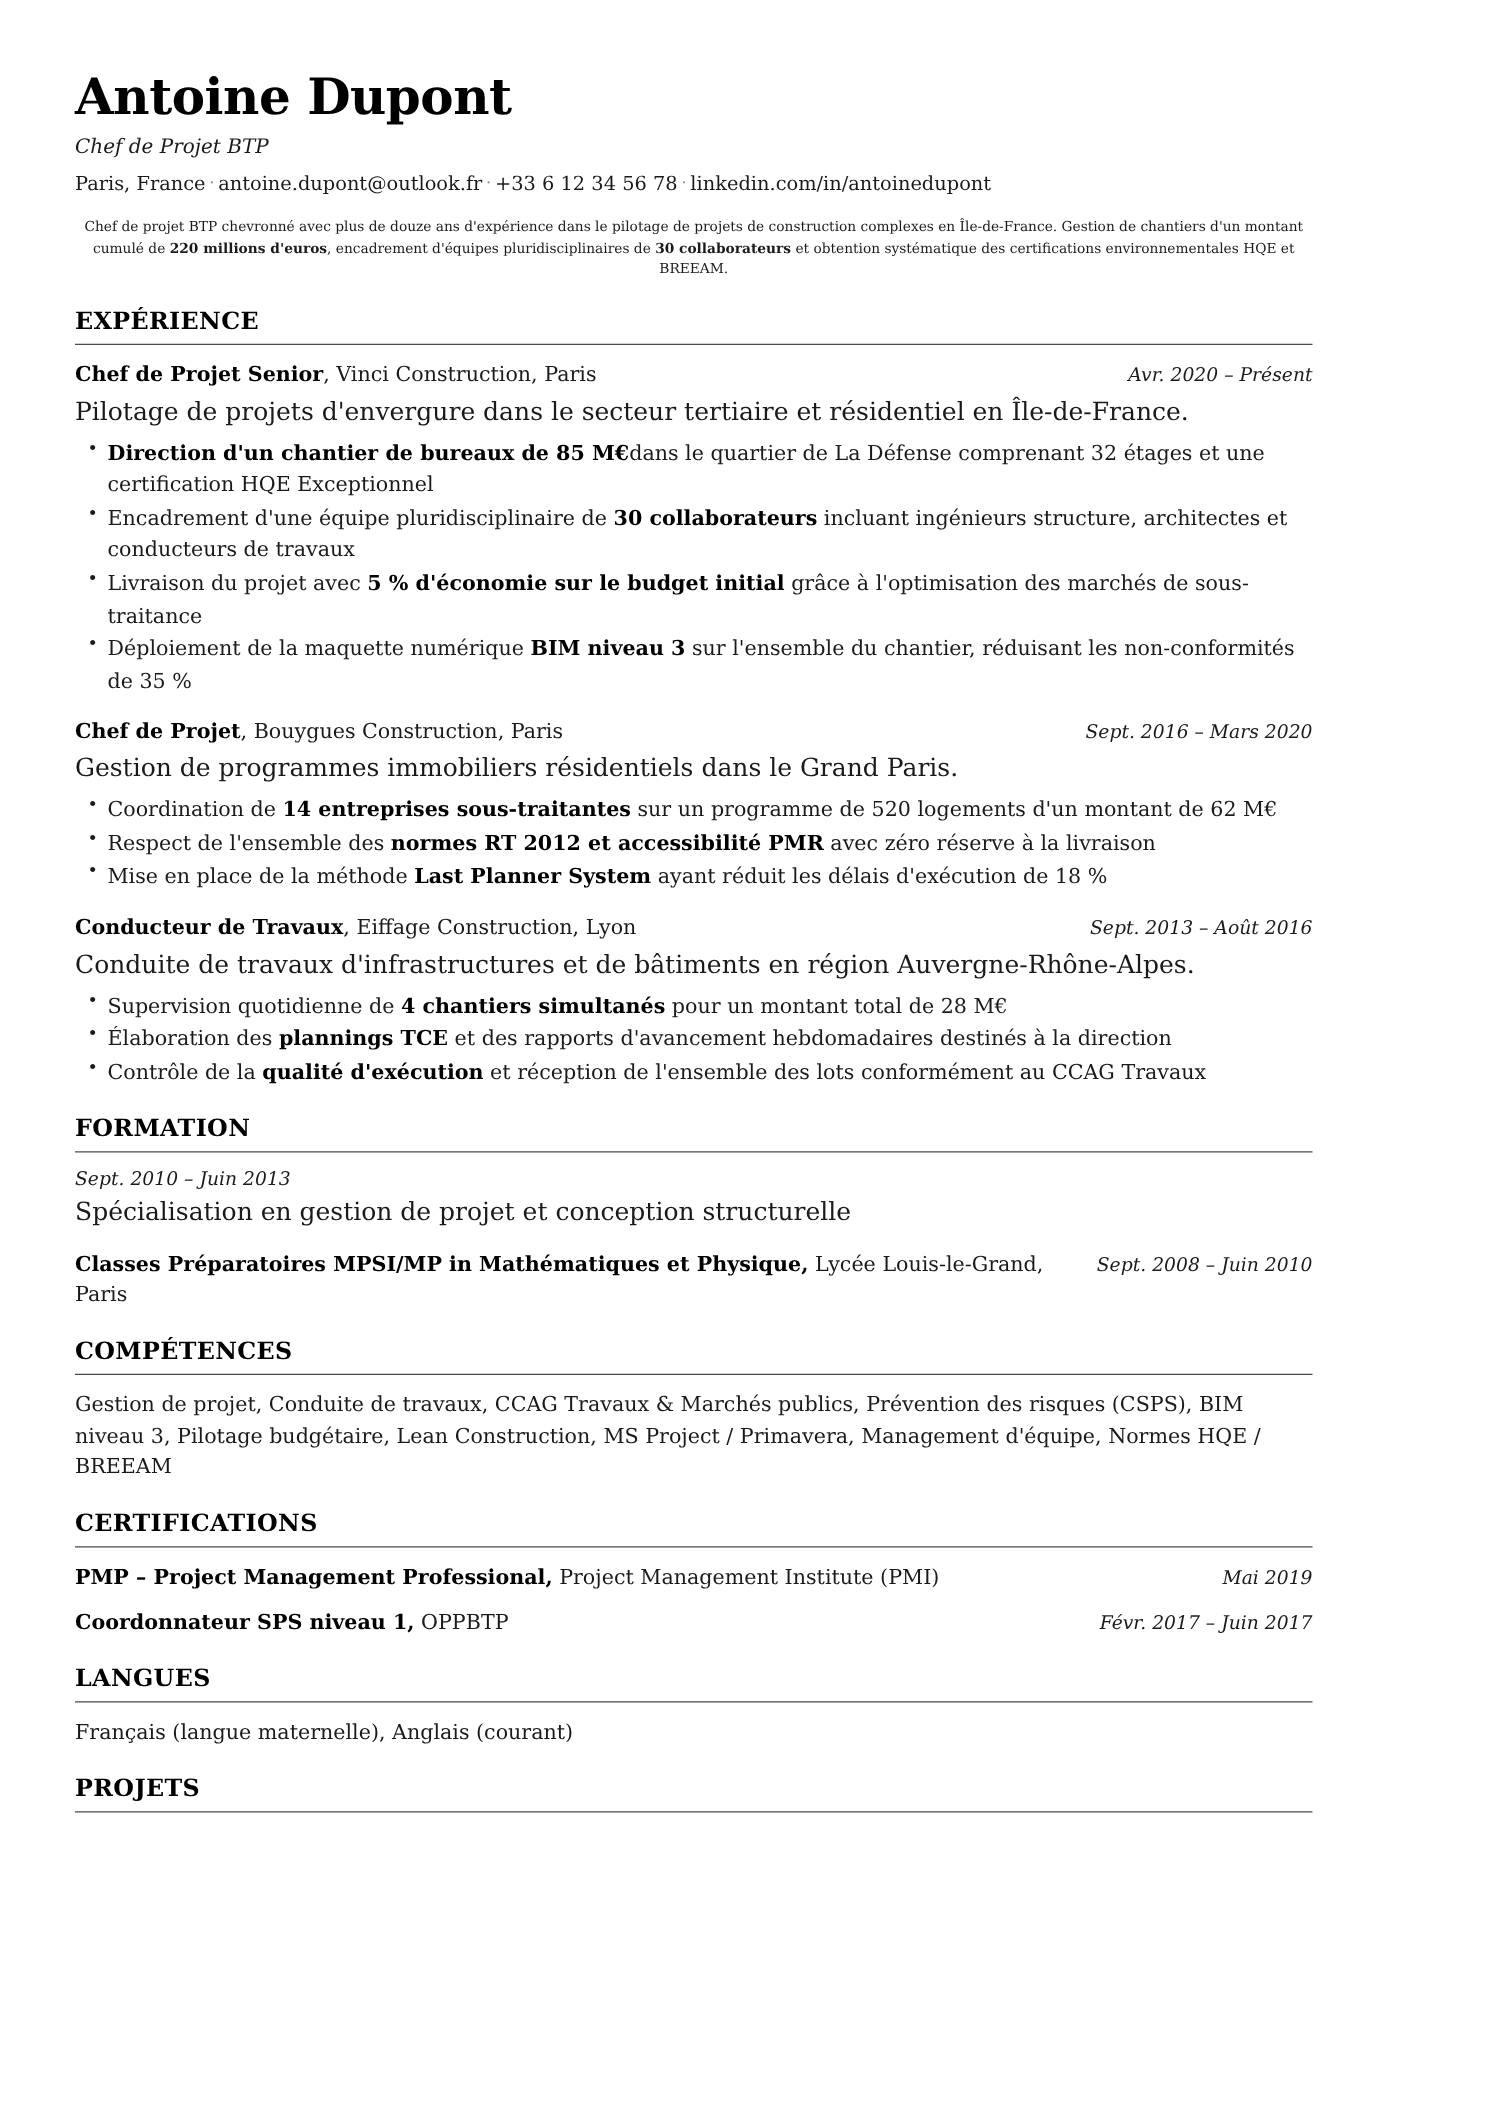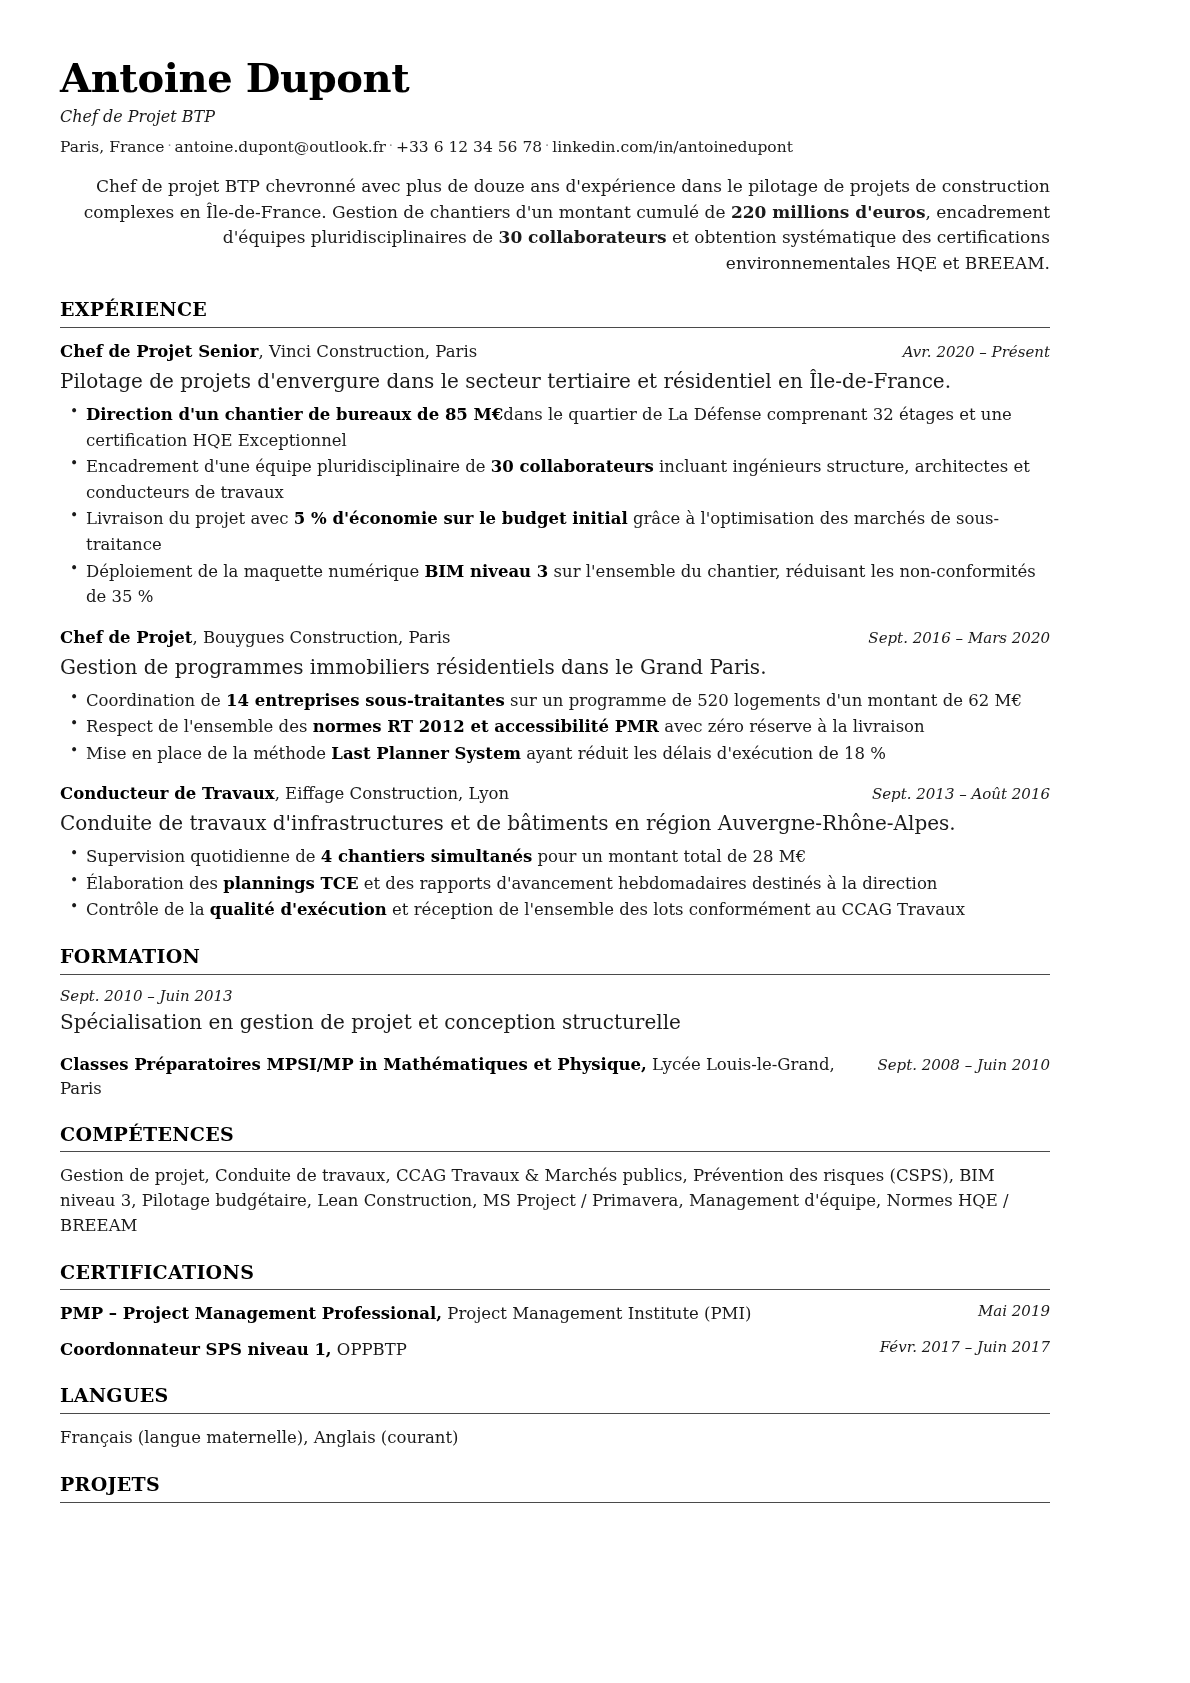--- a/index.html
+++ b/index.html
@@ -50,24 +50,24 @@
     margin: 0 0 16px 0;
     color: #1a1a1a;
   }
   .contact .sep {
     color: #8a8a8a;
     padding: 0 3px;
     font-size: 13px;
     vertical-align: 2px;
   }
   .summary {
-    font-size: 17px;
+    font-size: 11px;
     line-height: 1.5;
     margin: 0 0 10px 0;
-    text-align: right;
+    text-align: center;
   }
   .summary b { font-weight: 700; }
 
   
   .section {
     margin-top: 22px;
   }
   .section-title {
     font-family: "DejaVu Serif", "Liberation Serif", serif;
     font-weight: 700;
@@ -146,21 +146,21 @@
   ul.bullets li b { font-weight: 700; color: #000000; }
 
   .para {
     font-size: 16.5px;
     line-height: 1.5;
     margin: 0;
     color: #1a1a1a;
   }
   .cert-row {
     display: flex;
-    align-items: flex-start;
+    align-items: center;
     justify-content: space-between;
     gap: 20px;
     margin-bottom: 12px;
   }
   .cert-row:last-child { margin-bottom: 0; }
 </style>
 </head>
 <body>
 
 <div class="page">

